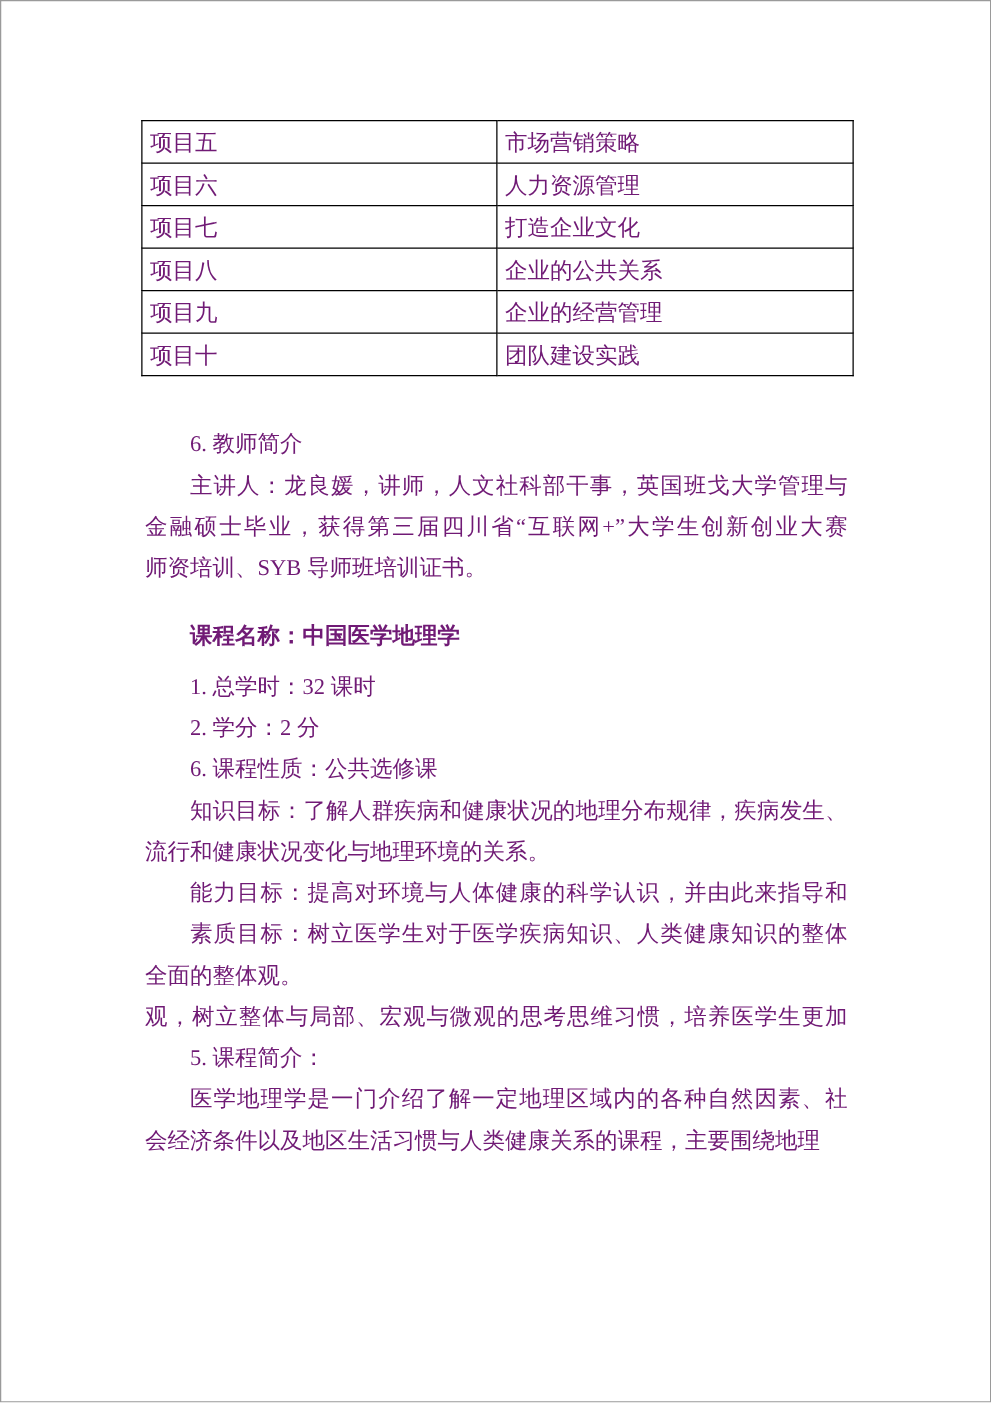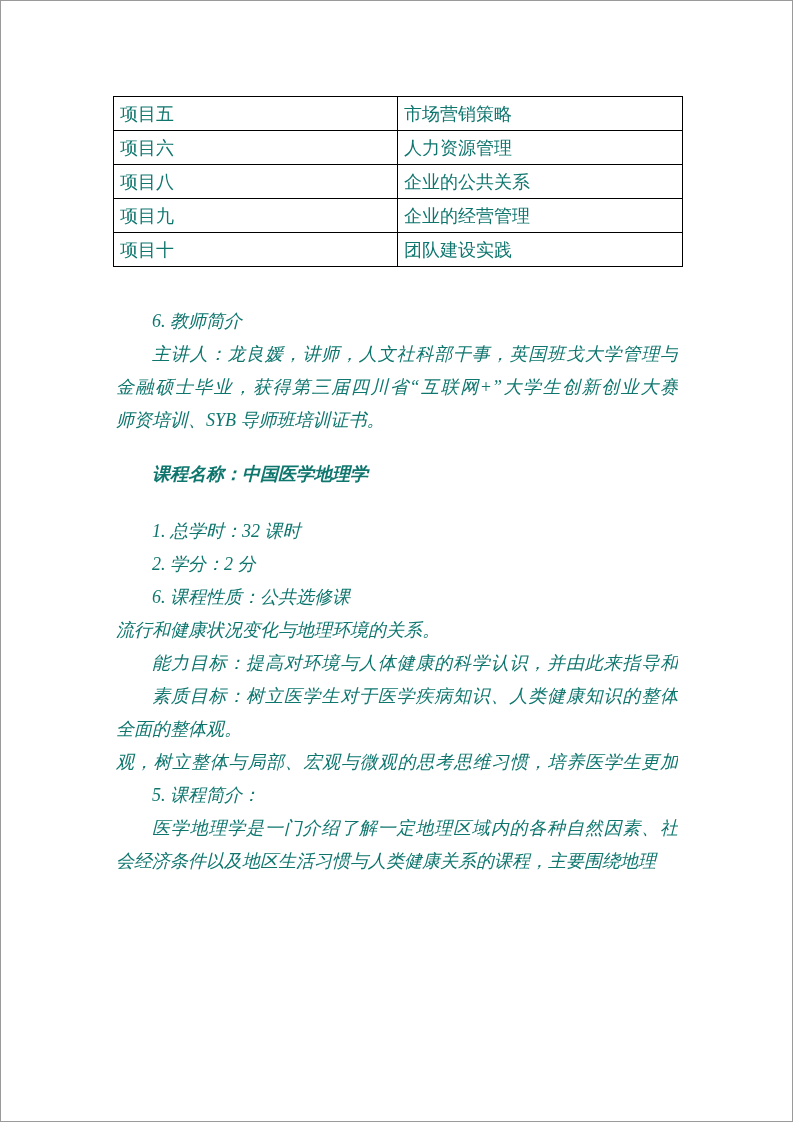--- a/index.html
+++ b/index.html
@@ -9,21 +9,21 @@
   }
   .page {
     position: relative;
     width: 793px;
     height: 1122px;
     box-sizing: border-box;
     background: #ffffff;
     border: 1px solid #9a9a9a;
     overflow: hidden;
     font-family: "Liberation Serif", "DejaVu Serif", serif;
-    color: #0f766e;
+    color: #701a75;
     font-size: 18px;
   }
   table.doc-table {
     border-collapse: collapse;
     table-layout: fixed;
     width: 569px;
     margin: 95px 0 0 112px;
   }
   table.doc-table td {
     border: 1px solid #000000;
@@ -37,30 +37,29 @@
   }
   .doc-body {
     margin-top: 38px;
     padding: 0 114px 0 115px;
   }
   .block {
     margin: 0;
   }
   .block.title {
     font-weight: bold;
-    margin: 21px 0 24px 0;
+    margin: 21px 0 8px 0;
   }
   .line {
     line-height: 33px;
     text-align: justify;
     text-align-last: left;
     word-break: break-all;
     overflow: hidden;
     white-space: normal;
-    font-style: italic;
   }
   .line.first {
     text-indent: 2em;
   }
   .line.fill {
     text-align-last: justify;
   }
 </style>
 </head>
 <body>
@@ -72,20 +71,24 @@
       <col style="width:285px">
     </colgroup>
     <tbody id="table-body">
         <tr>
           <td>项目五</td>
           <td>市场营销策略</td>
         </tr>
         <tr>
           <td>项目六</td>
           <td>人力资源管理</td>
+        </tr>
+        <tr>
+          <td>项目七</td>
+          <td>打造企业文化</td>
         </tr>
         <tr>
           <td>项目八</td>
           <td>企业的公共关系</td>
         </tr>
         <tr>
           <td>项目九</td>
           <td>企业的经营管理</td>
         </tr>
         <tr>
@@ -110,20 +113,21 @@
       <div class="block normal">
         <div class="line first">1. 总学时：32 课时</div>
       </div>
       <div class="block normal">
         <div class="line first">2. 学分：2 分</div>
       </div>
       <div class="block normal">
         <div class="line first">6. 课程性质：公共选修课</div>
       </div>
       <div class="block normal">
+        <div class="line first fill">知识目标：了解人群疾病和健康状况的地理分布规律，疾病发生、</div>
         <div class="line">流行和健康状况变化与地理环境的关系。</div>
       </div>
       <div class="block normal">
         <div class="line first fill">能力目标：提高对环境与人体健康的科学认识，并由此来指导和</div>
       </div>
       <div class="block normal">
         <div class="line first fill">素质目标：树立医学生对于医学疾病知识、人类健康知识的整体</div>
         <div class="line">全面的整体观。</div>
         <div class="line fill">观，树立整体与局部、宏观与微观的思考思维习惯，培养医学生更加</div>
       </div>

